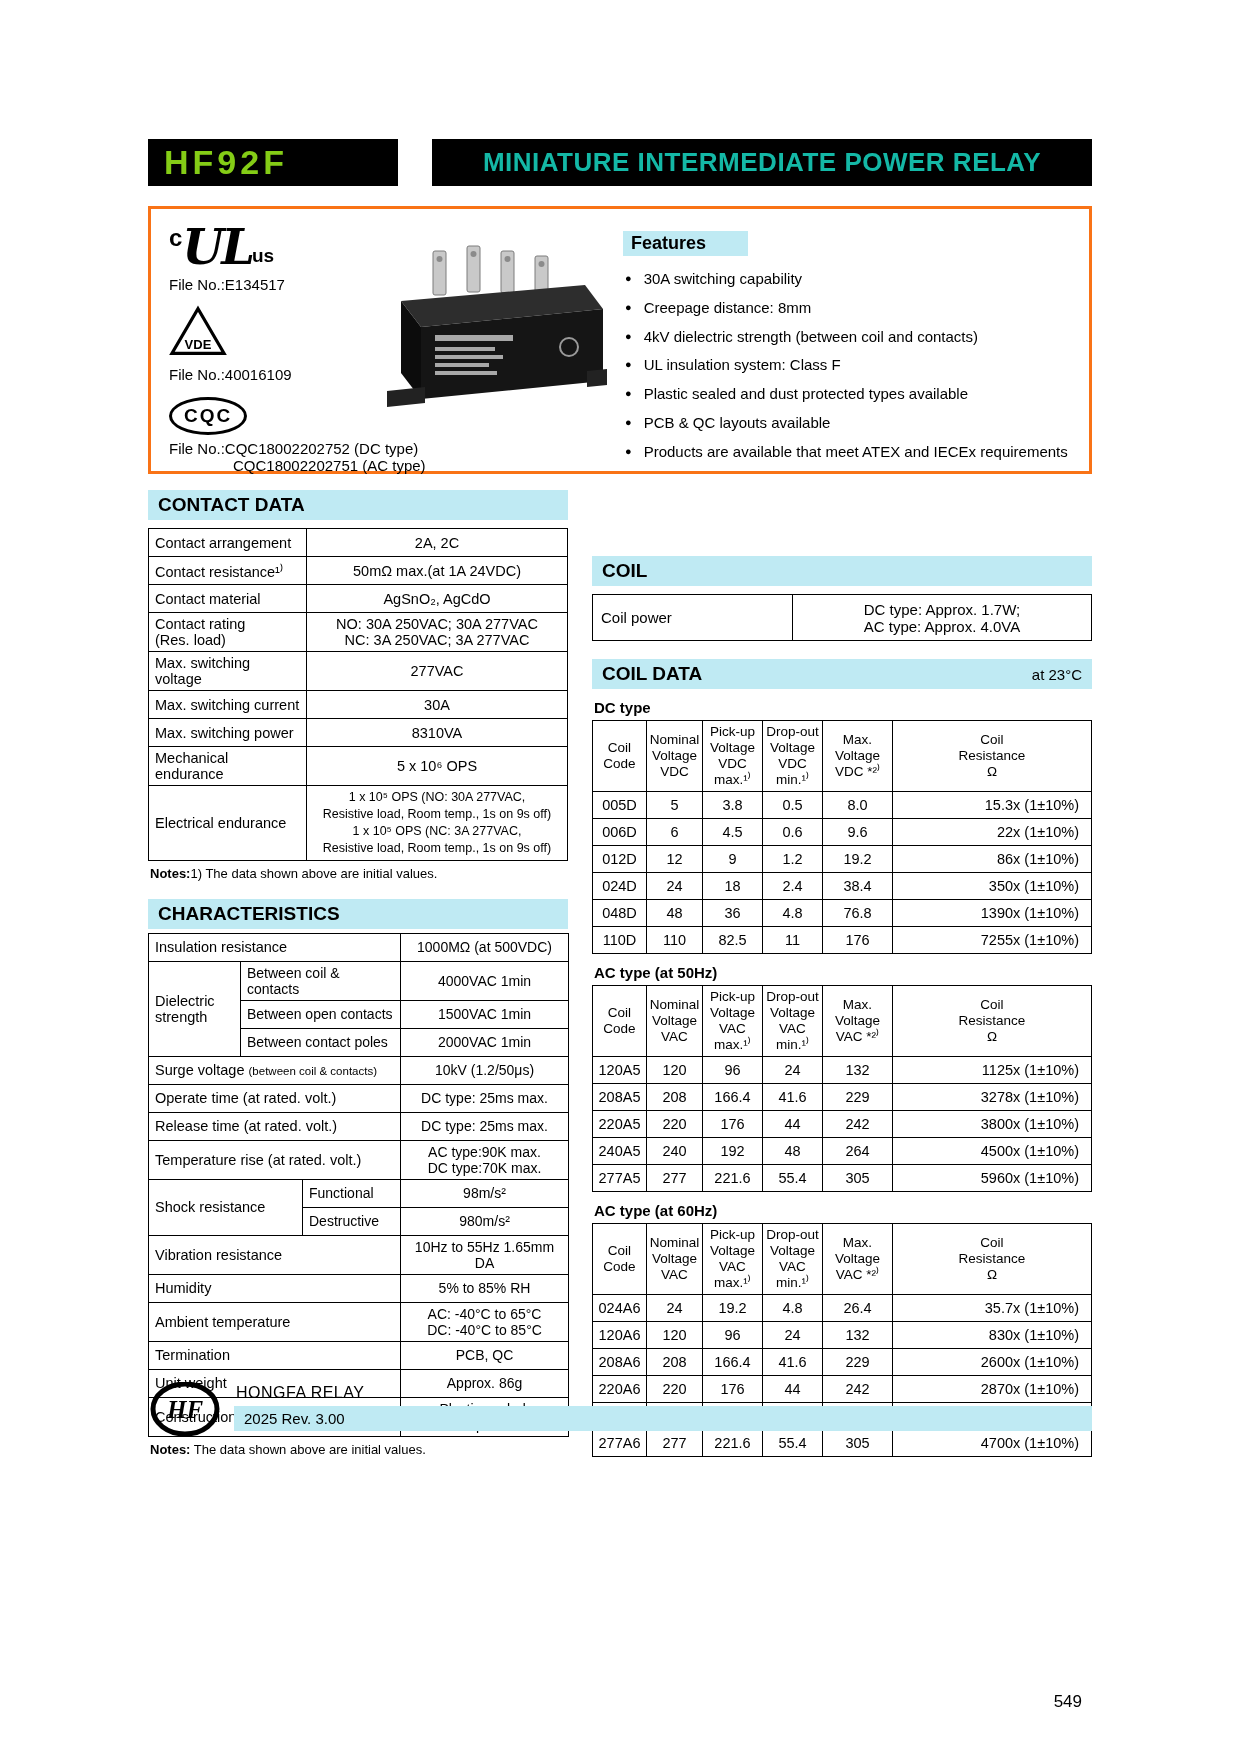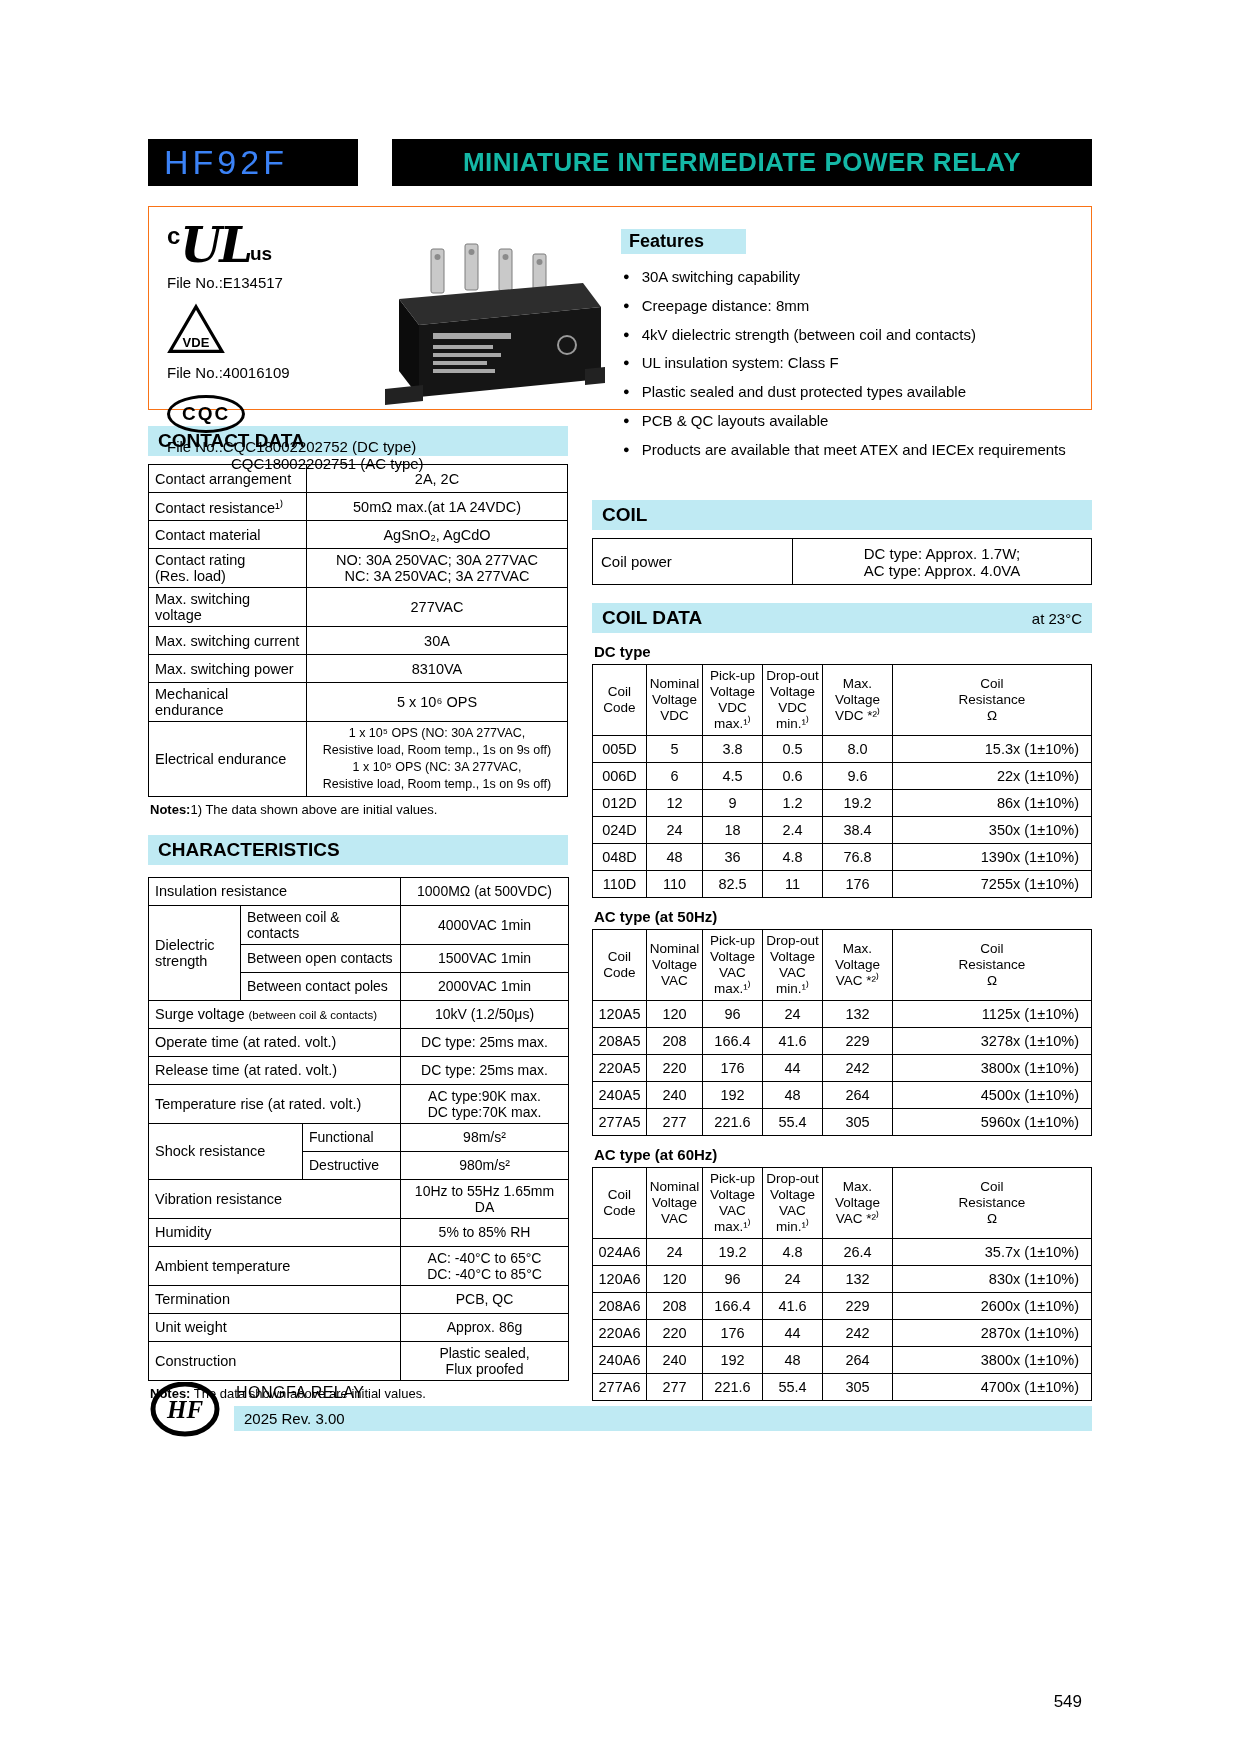--- a/index.html
+++ b/index.html
@@ -5,29 +5,29 @@
   * { margin:0; padding:0; box-sizing:border-box; }
   html,body { background:#fff; }
   .page {
     width:1240px; height:1754px; position:relative; background:#fff;
     font-family:"Liberation Sans", sans-serif; color:#000;
     padding:139px 148px 0 148px; overflow:hidden;
   }
   
   .titlebar { display:flex; gap:34px; height:47px; }
   .title-model {
-    background:#000; color:#3b82f6; width:210px; font-size:34px; font-weight:normal;
+    background:#000; color:#84cc16; width:250px; font-size:34px; font-weight:bold;
     letter-spacing:4px; display:flex; align-items:center; padding-left:16px;
   }
   .title-name {
     background:#000; color:#14b8a6; flex:1; font-size:26px; font-weight:bold;
     display:flex; align-items:center; justify-content:center; letter-spacing:0.5px;
   }
   
-  .certbox { border:1px solid #f97316; margin-top:20px; height:204px; position:relative; padding:14px 14px 0 18px; }
+  .certbox { border:3px solid #f97316; margin-top:20px; height:268px; position:relative; padding:14px 14px 0 18px; }
   .cert-col { width:260px; }
   .cul { line-height:1; }
   .cul-c { font-size:24px; font-weight:bold; vertical-align:18px; }
   .cul-ul { font-size:48px; font-weight:bold; font-style:italic; font-family:"DejaVu Serif", serif; letter-spacing:-3px; }
   .cul-us { font-size:19px; font-weight:bold; vertical-align:2px; }
   .file-no { font-size:15px; margin:5px 0 12px 0; }
   .file-no.indent { margin:0 0 0 64px; }
   .cqc {
     display:inline-block; border:3px solid #000; border-radius:50%;
     padding:5px 12px; font-weight:bold; font-size:19px; letter-spacing:2px; margin-top:2px;
@@ -57,21 +57,21 @@
   td, th { border:1px solid #000; white-space:pre-line; vertical-align:middle; }
   .note { font-size:13px; margin:5px 0 0 2px; }
   .note b { font-weight:bold; }
   
   .contact-table { margin-top:8px; }
   .contact-table td { font-size:14.5px; padding:3px 6px; height:28px; }
   .contact-table td:first-child { width:158px; text-align:left; }
   .contact-table td:last-child { text-align:center; }
   .contact-table tr:last-child td:last-child { font-size:12.5px; line-height:1.35; }
   
-  .char-table { margin-top:12px; }
+  .char-table { margin-top:4px; }
   .char-table td { font-size:14.5px; padding:3px 6px; height:28px; }
   .char-table .lbl { text-align:left; }
   .char-table .sub { font-size:14px; }
   .char-table .val { text-align:center; font-size:14px; }
   .char-table .small { font-size:11.5px; }
   .cc1 { width:92px; } .cc2 { width:62px; } .cc3 { width:98px; } .cc4 { width:168px; }
   
   .coil-power { margin-top:8px; }
   .coil-power td { font-size:15px; padding:4px 8px; height:46px; }
   .cp-l { width:200px; text-align:left; }

